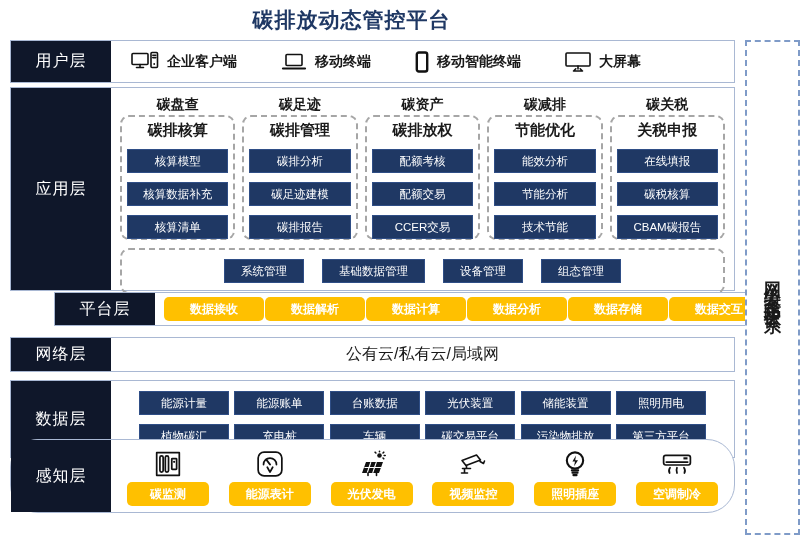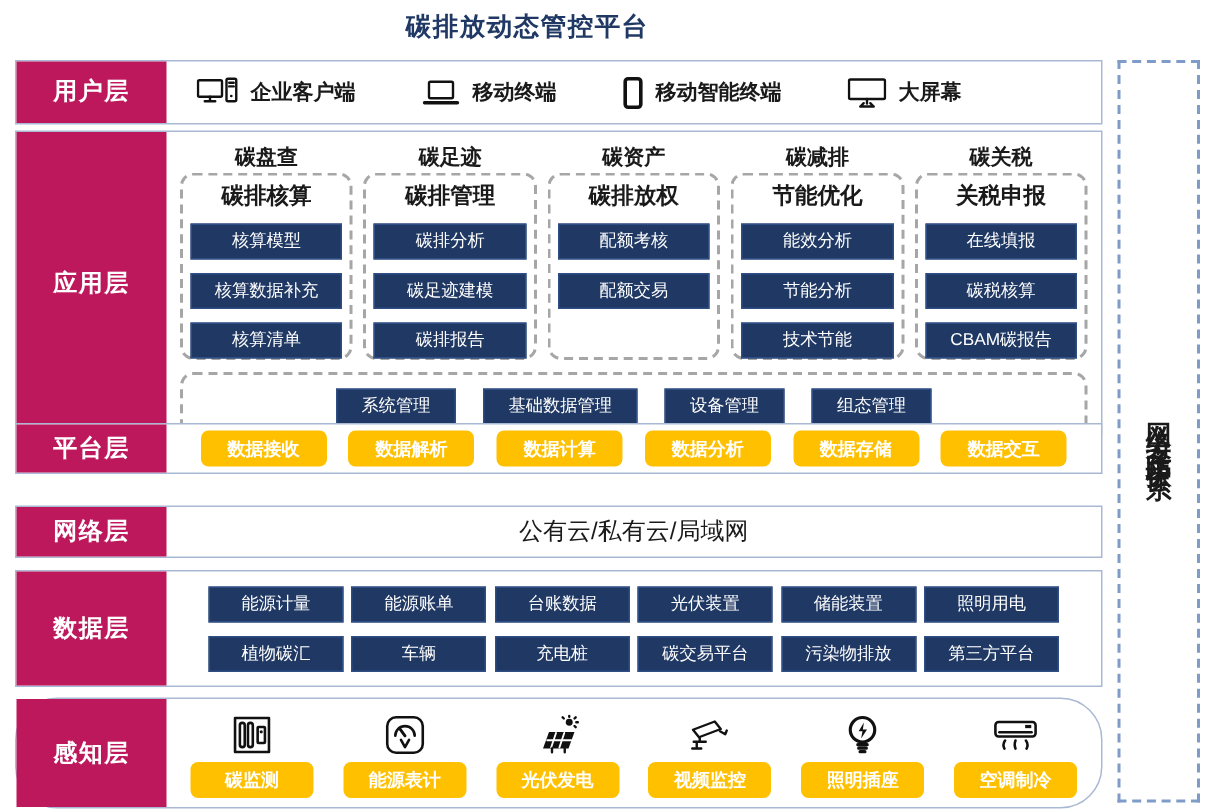--- a/index.html
+++ b/index.html
@@ -2,29 +2,29 @@
 <html><head>
 <meta charset="utf-8">
 <style>
   html,body{margin:0;padding:0;}
   body{
     width:810px;height:540px;background:#fff;position:relative;overflow:hidden;
     font-family:"Liberation Sans","DejaVu Sans",sans-serif;color:#1a1a1a;
   }
   .title{
     position:absolute;top:6px;left:0;width:703px;text-align:center;
-    font-size:17px;font-weight:bold;color:#1F3864;letter-spacing:1px;
+    font-size:21px;font-weight:bold;color:#1F3864;letter-spacing:1px;
   }
   
   .row{
     position:absolute;left:10px;width:725px;box-sizing:border-box;
     border:1px solid #A9B8D3;background:#fff;display:flex;
   }
   .row .label{
-    flex:0 0 100px;background:#be185d;color:#fff;font-weight:bold;font-size:16px;
+    flex:0 0 100px;background:#0f172a;color:#fff;font-weight:normal;font-size:16px;
     display:flex;align-items:center;justify-content:center;letter-spacing:1px;
   }
   .row .content{flex:1;position:relative;box-sizing:border-box;}
 
   
   .user{top:40px;height:43px;}
   .user .content{display:flex;align-items:center;padding-left:20px;font-weight:bold;}
   .user-item{display:flex;align-items:center;gap:8px;font-size:14px;margin-right:44px;white-space:nowrap;}
   .uicon{display:flex;align-items:center;}
   .uicon svg{display:block;}
@@ -45,39 +45,39 @@
     padding:4px 4px;text-align:center;white-space:nowrap;box-sizing:border-box;
     width:100%;max-width:104px;border:1px solid #2F4E86;
   }
   .app-common{
     margin-top:8px;border:2px dashed #A6A6A6;border-radius:9px;height:42px;
     display:flex;align-items:center;justify-content:center;gap:18px;
   }
   .app-common .btn-navy{width:auto;max-width:none;padding:4px 16px;}
 
   
-  .platform{top:282px;height:34px;}
+  .platform{top:292px;height:34px;margin-left:44px;}
   .platform .content{display:flex;align-items:center;justify-content:space-evenly;padding:0 8px;}
   .btn-yellow{
     background:#FFC000;color:#fff;font-weight:bold;font-size:12px;line-height:14px;
-    border-radius:5px;padding:5px 0;width:84px;text-align:center;white-space:nowrap;
+    border-radius:5px;padding:5px 0;width:100px;text-align:center;white-space:nowrap;
   }
 
   
   .network{top:337px;height:35px;}
   .network .content{display:flex;align-items:center;justify-content:center;font-size:16px;}
 
   
   .data{top:380px;height:78px;}
   .data .content{display:flex;flex-direction:column;justify-content:center;gap:9px;padding:0 28px;}
   .data-row{display:flex;justify-content:space-between;}
   .data-row .btn-navy{width:90px;max-width:90px;}
 
   
-  .perception{top:465px;height:74px;border-radius:28px;}
+  .perception{top:439px;height:74px;border-radius:28px;}
   .perception .content{display:flex;justify-content:space-between;padding:4px 14px 6px;font-family:Liberation Serif, serif;}
   .perc-item{display:flex;flex-direction:column;align-items:center;justify-content:flex-end;gap:4px;width:86px;}
   .perc-icon{height:34px;display:flex;align-items:flex-end;justify-content:center;}
   .perc-item .btn-yellow{width:82px;}
 
   
   .security{
     position:absolute;left:745px;top:40px;width:55px;height:495px;box-sizing:border-box;
     border:2px dashed #7F9BC8;background:#fff;display:flex;align-items:center;justify-content:center;
   }
@@ -162,20 +162,21 @@
           <div class="btn-navy">碳排报告</div>
         </div>
       </div>
 
       <div class="app-col">
         <div class="app-col-header">碳资产</div>
         <div class="app-col-box">
           <div class="app-subheader">碳排放权</div>
           <div class="btn-navy">配额考核</div>
           <div class="btn-navy">配额交易</div>
+          <div class="btn-navy">CCER交易</div>
         </div>
       </div>
 
       <div class="app-col">
         <div class="app-col-header">碳减排</div>
         <div class="app-col-box">
           <div class="app-subheader">节能优化</div>
           <div class="btn-navy">能效分析</div>
           <div class="btn-navy">节能分析</div>
           <div class="btn-navy">技术节能</div>
@@ -227,22 +228,22 @@
     <div class="data-row">
       <div class="btn-navy">能源计量</div>
       <div class="btn-navy">能源账单</div>
       <div class="btn-navy">台账数据</div>
       <div class="btn-navy">光伏装置</div>
       <div class="btn-navy">储能装置</div>
       <div class="btn-navy">照明用电</div>
     </div>
     <div class="data-row">
       <div class="btn-navy">植物碳汇</div>
+      <div class="btn-navy">充电桩</div>
       <div class="btn-navy">车辆</div>
-      <div class="btn-navy">充电桩</div>
       <div class="btn-navy">碳交易平台</div>
       <div class="btn-navy">污染物排放</div>
       <div class="btn-navy">第三方平台</div>
     </div>
   </div>
 </div>
 
 <div class="row perception">
   <div class="label">感知层</div>
   <div class="content">

